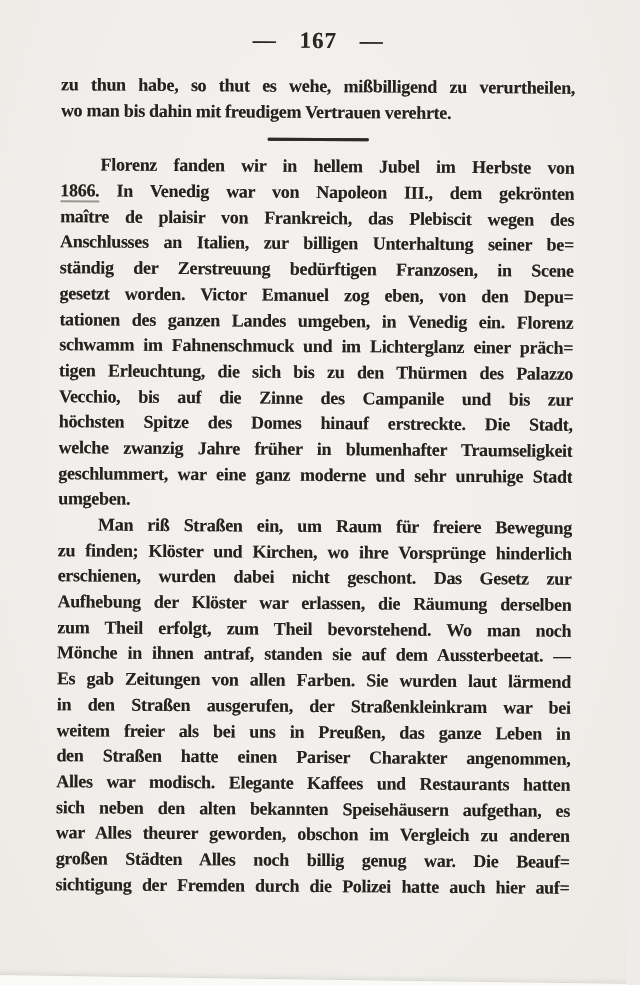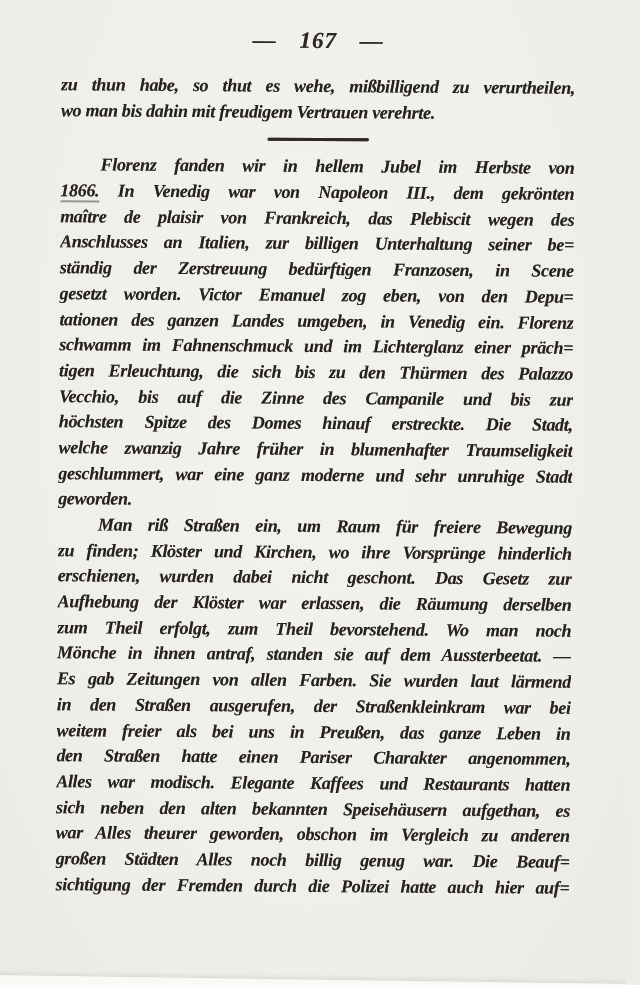--- a/index.html
+++ b/index.html
@@ -7,21 +7,20 @@
     width: 640px; height: 985px;
     overflow: hidden;
     font-family: "Liberation Serif", "DejaVu Serif", serif;
     background: #edece8;
   }
   .page {
     position: relative;
     width: 626px; height: 985px;
     background: radial-gradient(ellipse at 50% 38%, #f3f2ee 0%, #f0efeb 55%, #eceae5 100%);
     overflow: hidden;
-    font-style: italic;
   }
   
   .scan-edge {
     position: absolute;
     left: -8px; right: -8px; top: 974px; height: 30px;
     background: #f9f9f6;
     border-top: 1px solid #d9d8d2;
     transform: rotate(0.8deg);
     transform-origin: left top;
     box-shadow: 0 -2px 3px rgba(190,188,180,0.25);
@@ -95,21 +94,21 @@
           <div class="tline"><span>Anschlusses an Italien, zur billigen Unterhaltung seiner be=</span></div>
           <div class="tline"><span>ständig der Zerstreuung bedürftigen Franzosen, in Scene</span></div>
           <div class="tline"><span>gesetzt worden. Victor Emanuel zog eben, von den Depu=</span></div>
           <div class="tline"><span>tationen des ganzen Landes umgeben, in Venedig ein. Florenz</span></div>
           <div class="tline"><span>schwamm im Fahnenschmuck und im Lichterglanz einer präch=</span></div>
           <div class="tline"><span>tigen Erleuchtung, die sich bis zu den Thürmen des Palazzo</span></div>
           <div class="tline"><span>Vecchio, bis auf die Zinne des Campanile und bis zur</span></div>
           <div class="tline"><span>höchsten Spitze des Domes hinauf erstreckte. Die Stadt,</span></div>
           <div class="tline"><span>welche zwanzig Jahre früher in blumenhafter Traumseligkeit</span></div>
           <div class="tline"><span>geschlummert, war eine ganz moderne und sehr unruhige Stadt</span></div>
-          <div class="tline lastline"><span>geworden.</span></div>
+          <div class="tline lastline"><span>umgeben.</span></div>
         </div>
         <div class="paragraph">
           <div class="tline indent"><span>Man riß Straßen ein, um Raum für freiere Bewegung</span></div>
           <div class="tline"><span>zu finden; Klöster und Kirchen, wo ihre Vorsprünge hinderlich</span></div>
           <div class="tline"><span>erschienen, wurden dabei nicht geschont. Das Gesetz zur</span></div>
           <div class="tline"><span>Aufhebung der Klöster war erlassen, die Räumung derselben</span></div>
           <div class="tline"><span>zum Theil erfolgt, zum Theil bevorstehend. Wo man noch</span></div>
           <div class="tline"><span>Mönche in ihnen antraf, standen sie auf dem Aussterbeetat. —</span></div>
           <div class="tline"><span>Es gab Zeitungen von allen Farben. Sie wurden laut lärmend</span></div>
           <div class="tline"><span>in den Straßen ausgerufen, der Straßenkleinkram war bei</span></div>

